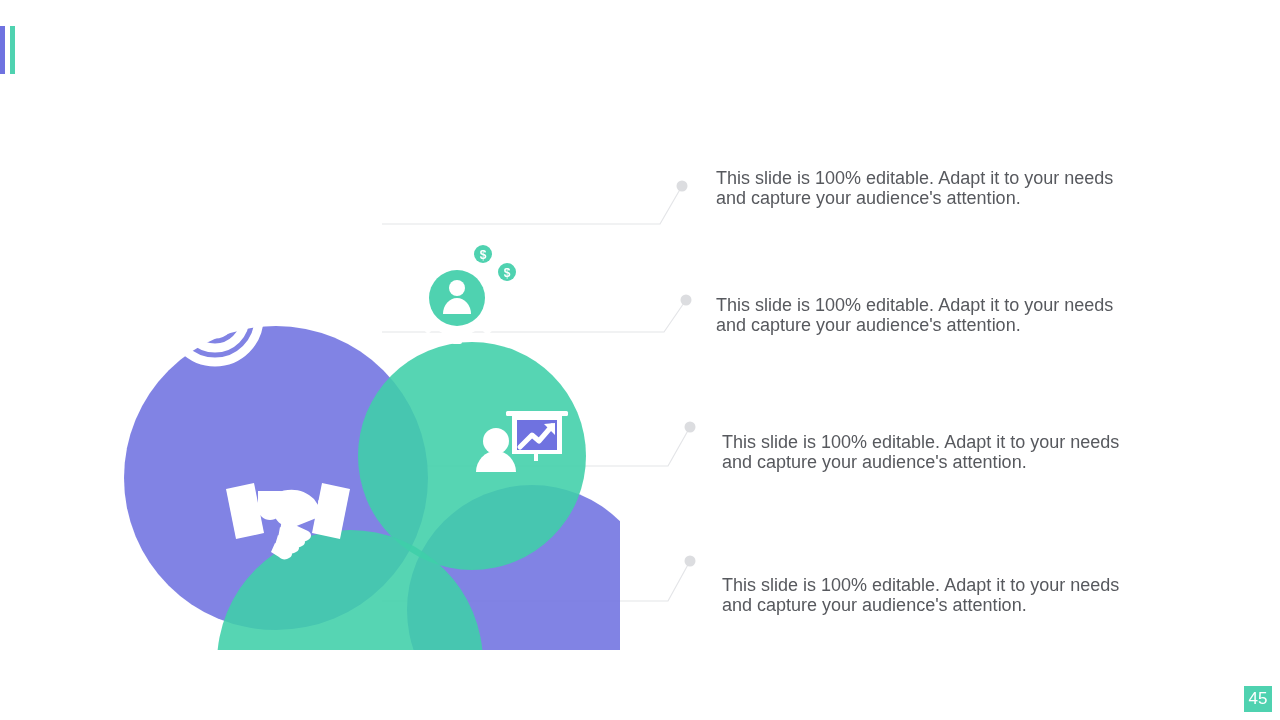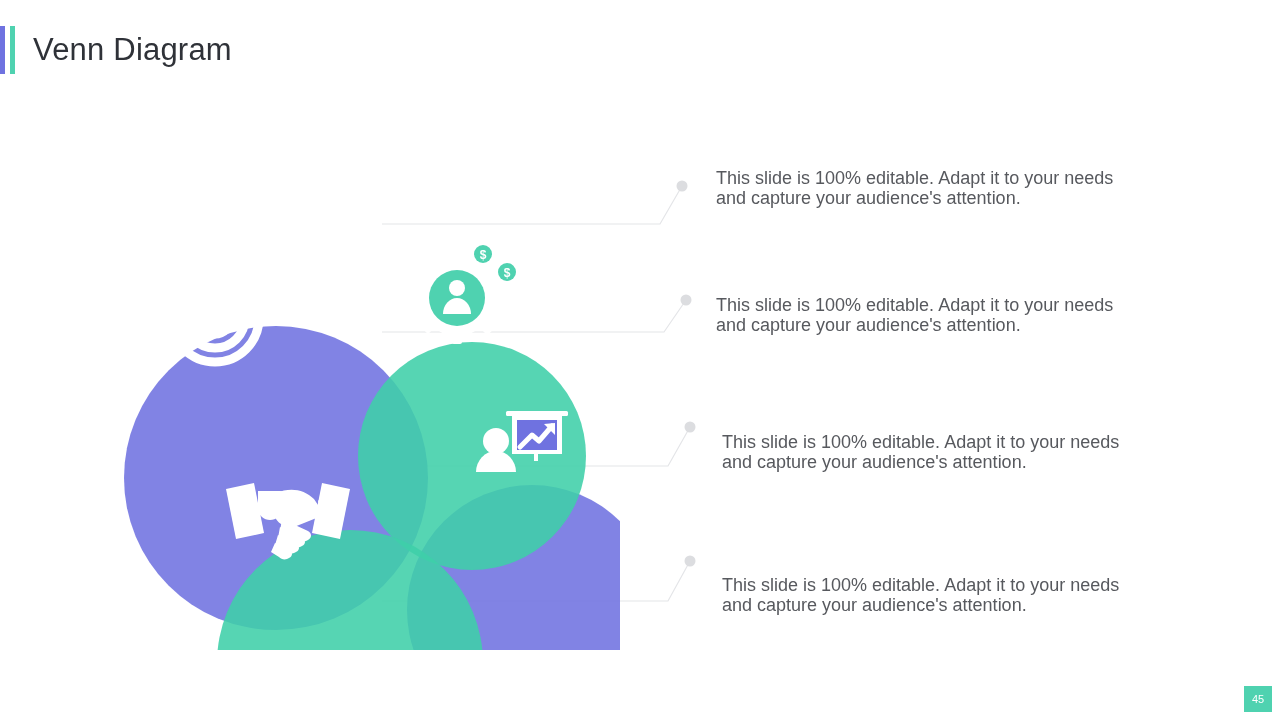--- a/index.html
+++ b/index.html
@@ -81,36 +81,35 @@
 
   
   .page-badge {
     position: absolute;
     right: 8px;
     bottom: 8px;
     width: 28px;
     height: 26px;
     background: #4fd2b0;
     color: #ffffff;
-    font-size: 11px;
+    font-size: 17px;
     display: flex;
     align-items: center;
     justify-content: center;
     font-family: "Liberation Sans", sans-serif;
   }
 </style>
 </head>
 <body>
 
 <div class="slide">
 
   <div class="title-row">
     <div class="accent-bar accent-purple"></div>
     <div class="accent-bar accent-teal"></div>
-    <div class="page-title">Venn Diagram</div>
   </div>
 
   <svg class="connectors" viewBox="0 0 1280 720" width="1280" height="720">
     <g stroke="#e4e5e8" stroke-width="1.2" fill="none">
 
       <path d="M 382 224 L 660 224 L 682 186"></path>
 
       <path d="M 382 332 L 664 332 L 686 300"></path>
 
       <path d="M 382 466 L 668 466 L 690 427"></path>

